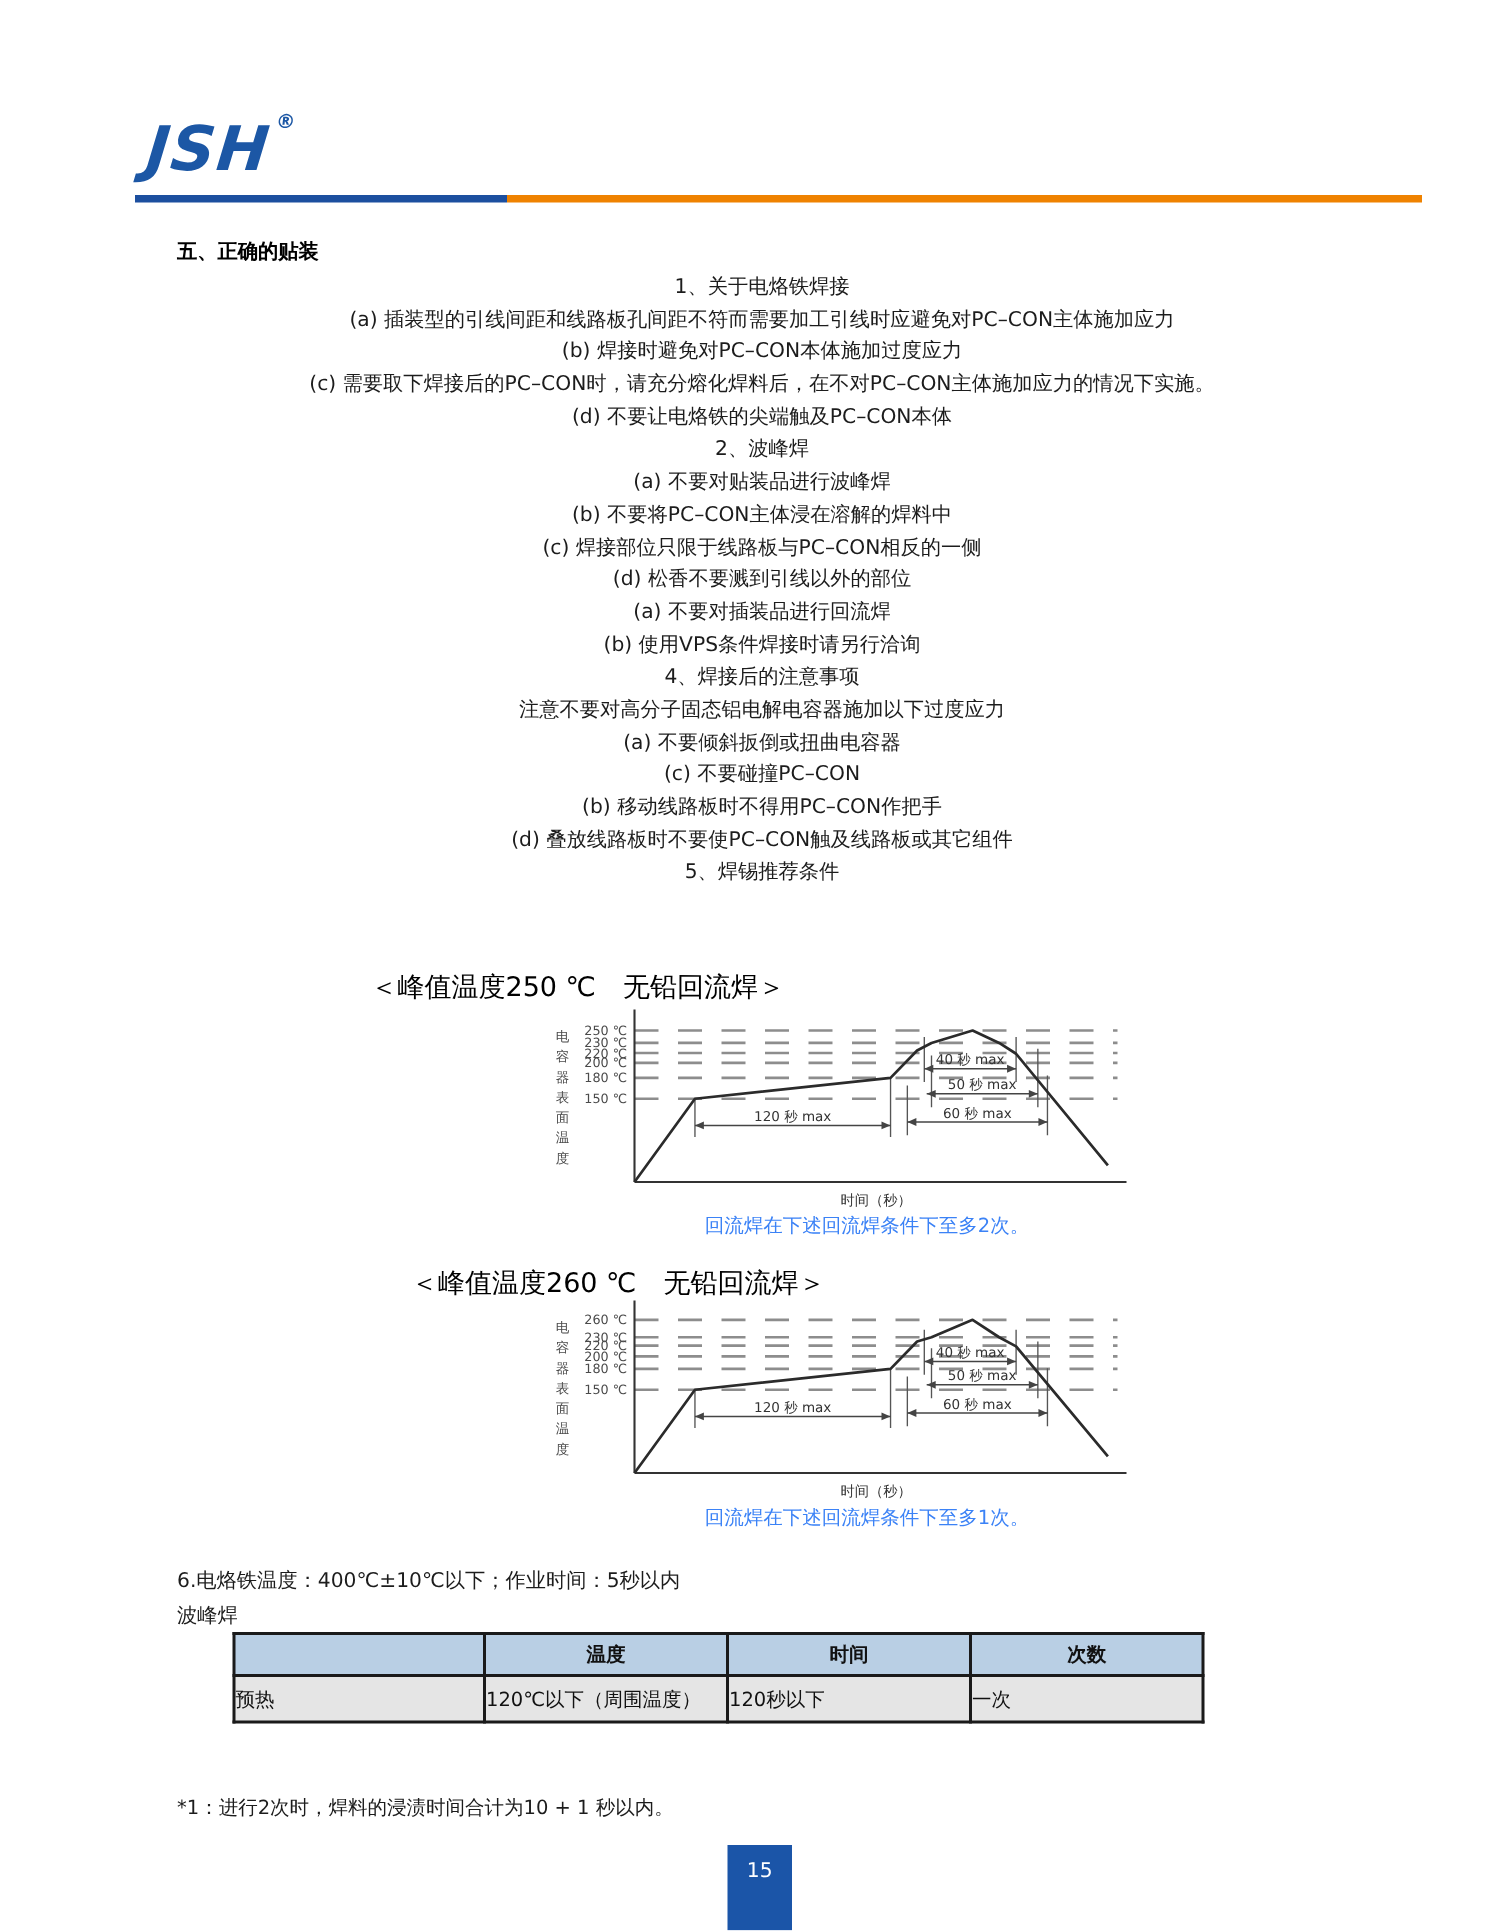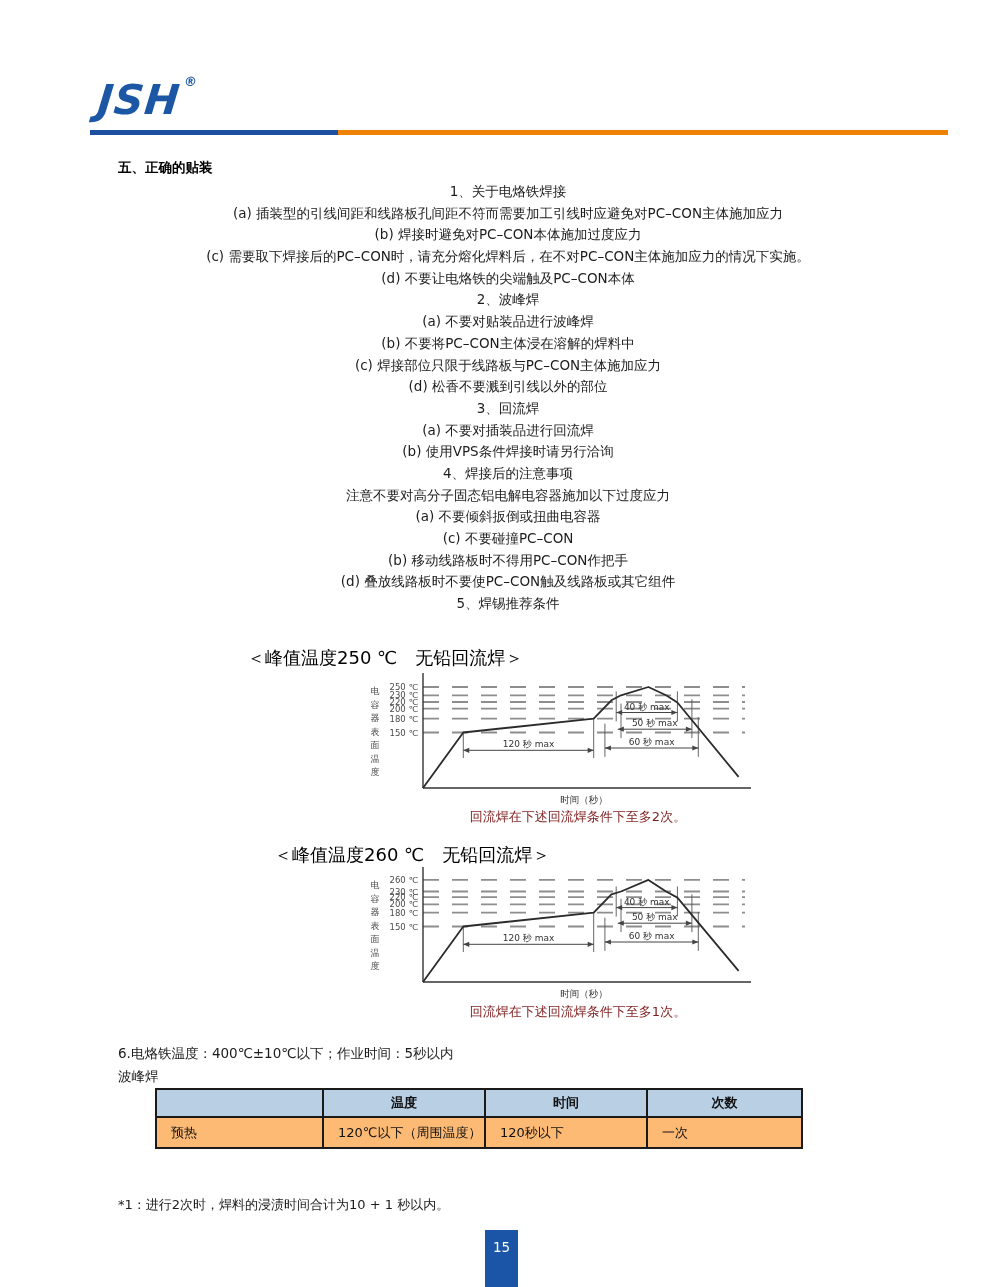--- a/index.html
+++ b/index.html
@@ -18,44 +18,44 @@
   .sec-title { position:absolute; left:118px; top:159px; font-size:13.5px; font-weight:bold; color:#000000; }
   .lines { position:absolute; left:118px; top:181px; width:780px; font-size:13.5px;text-align:center; }
   .tline { height:21.7px; line-height:21.7px; white-space:nowrap; }
   
   .chart-title { position:absolute; font-size:18px; color:#000000; }
   .t1 { left:247px; top:646px; }
   .t2 { left:247px; top:843px;margin-left:27px; }
   .chart { position:absolute; left:345px; }
   .c1 { top:670px; }
   .c2 { top:864px; }
-  .chart-caption { position:absolute; left:368px; width:420px; text-align:center; font-size:13px; color:#7f1d1d; }
+  .chart-caption { position:absolute; left:368px; width:420px; text-align:center; font-size:13px; color:#3b82f6; }
   .cap1 { top:808px; }
   .cap2 { top:1003px; }
   .grid   { stroke:#8d8d8d; stroke-width:1.8; stroke-dasharray:16 13; }
   .axis   { stroke:#333; stroke-width:1.4; fill:none; }
   .curve  { stroke:#2b2b2b; stroke-width:1.8; fill:none; stroke-linejoin:round; }
   .guide  { stroke:#555; stroke-width:0.9; }
   .arrow  { stroke:#444; stroke-width:1; }
   .ah     { fill:#444; }
   .tick   { font-size:8.5px; fill:#4a4a4a; text-anchor:end; }
   .ychar  { font-size:9px; fill:#4a4a4a; text-anchor:middle; }
   .alabel { font-size:9px; fill:#333; text-anchor:middle; }
   .xlabel { font-size:9.5px; fill:#333; text-anchor:middle; }
   
   .line6 { position:absolute; left:118px; top:1045px; font-size:13.5px; }
   .wave-label { position:absolute; left:118px; top:1068px; font-size:13.5px; }
   .wave-table { position:absolute; left:155px; top:1088px; width:646px; border-collapse:collapse;
                 font-size:13px; color:#111; table-layout:fixed; }
   .wave-table th, .wave-table td { border:2px solid #1a1a1a; padding:0;margin-left:36px; }
   .wave-table th { background:#b9cfe4; height:26px; font-weight:bold; }
-  .wave-table td { height:29px; background:#fdba74;padding-left:14px; }
+  .wave-table td { height:29px; background:#e5e5e5; }
   .footnote { position:absolute; left:118px; top:1196px; font-size:13px; }
   
-  .page-num { position:absolute; left:485px; top:1230px; width:33px; height:57px; background:#1b55a8;
+  .page-num { position:absolute; left:485px; top:1230px; width:43px; height:57px; background:#1b55a8;
               color:#fff; font-size:13.5px; text-align:center; }
   .page-num span { display:inline-block; margin-top:9px; }
 </style>
 </head>
 <body>
 
 <div class="page">
 
   <div class="logo">
     <span>JSH</span><sup>®</sup>
@@ -67,23 +67,22 @@
   <div class="sec-title">五、正确的贴装</div>
   <div class="lines">
       <div class="tline">1、关于电烙铁焊接</div>
       <div class="tline">(a) 插装型的引线间距和线路板孔间距不符而需要加工引线时应避免对PC–CON主体施加应力</div>
       <div class="tline">(b) 焊接时避免对PC–CON本体施加过度应力</div>
       <div class="tline">(c) 需要取下焊接后的PC–CON时，请充分熔化焊料后，在不对PC–CON主体施加应力的情况下实施。</div>
       <div class="tline">(d) 不要让电烙铁的尖端触及PC–CON本体</div>
       <div class="tline">2、波峰焊</div>
       <div class="tline">(a) 不要对贴装品进行波峰焊</div>
       <div class="tline">(b) 不要将PC–CON主体浸在溶解的焊料中</div>
-      <div class="tline">(c) 焊接部位只限于线路板与PC–CON主体施加应力</div>
+      <div class="tline">(c) 焊接部位只限于线路板与PC–CON相反的一侧</div>
       <div class="tline">(d) 松香不要溅到引线以外的部位</div>
-      <div class="tline">3、回流焊</div>
       <div class="tline">(a) 不要对插装品进行回流焊</div>
       <div class="tline">(b) 使用VPS条件焊接时请另行洽询</div>
       <div class="tline">4、焊接后的注意事项</div>
       <div class="tline">注意不要对高分子固态铝电解电容器施加以下过度应力</div>
       <div class="tline">(a) 不要倾斜扳倒或扭曲电容器</div>
       <div class="tline">(c) 不要碰撞PC–CON</div>
       <div class="tline">(b) 移动线路板时不得用PC–CON作把手</div>
       <div class="tline">(d) 叠放线路板时不要使PC–CON触及线路板或其它组件</div>
       <div class="tline">5、焊锡推荐条件</div>
     </div>

